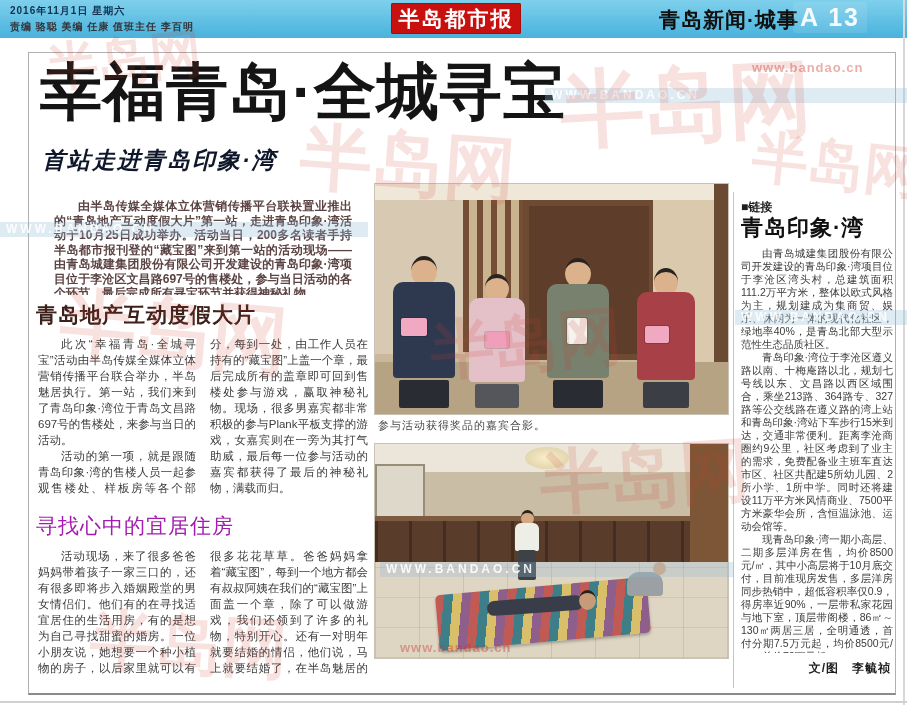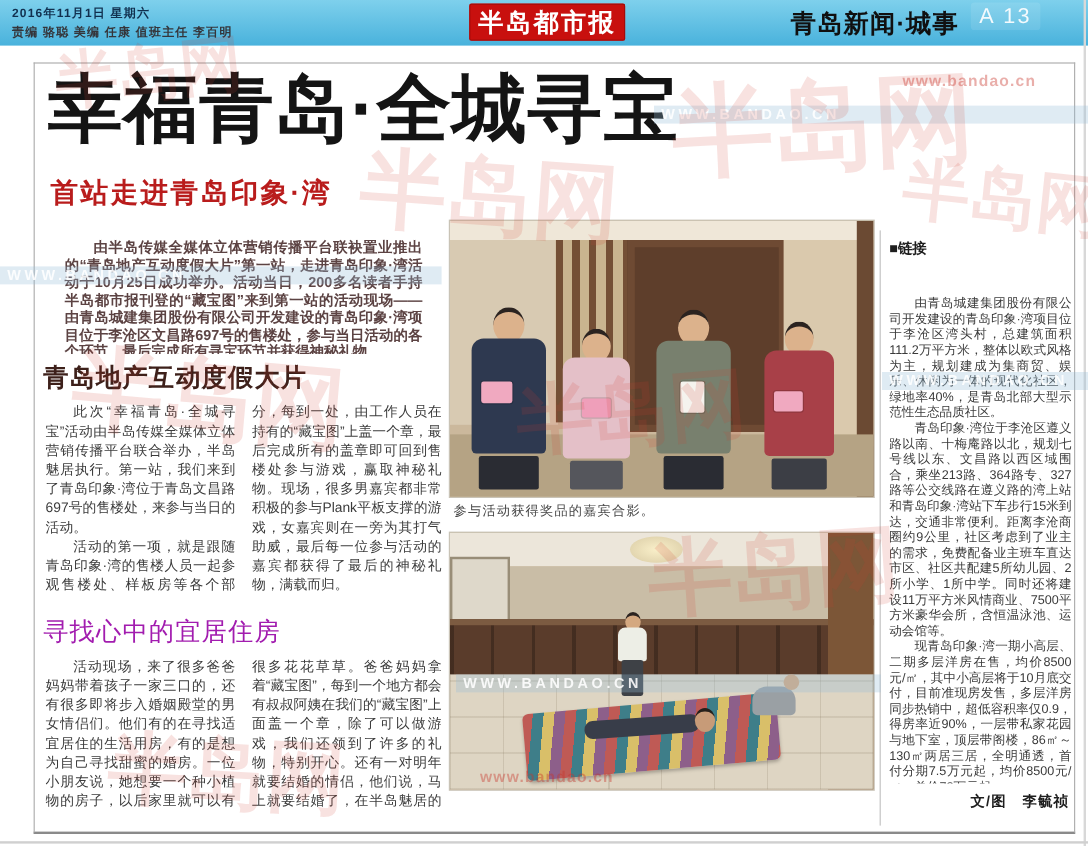--- a/index.html
+++ b/index.html
@@ -8,31 +8,31 @@
   
   .topbar{position:absolute;left:0;top:0;width:907px;height:38px;
           background:linear-gradient(#7ed0ec,#49b2dc);}
   .tb-date{position:absolute;left:10px;top:4px;font-size:10px;font-weight:bold;color:#11304f;letter-spacing:1px;}
   .tb-staff{position:absolute;left:10px;top:20px;font-size:10px;font-weight:bold;color:#35353a;letter-spacing:1px;}
   .masthead{position:absolute;left:391px;top:3px;width:130px;height:31px;background:#c8100e;
             border-radius:2px;color:#fff;font-family:"DejaVu Serif","Liberation Serif",serif;
             font-size:21px;font-weight:bold;text-align:center;line-height:31px;letter-spacing:2px;
             box-shadow:0 0 0 1px #a30c0a inset;}
   .tb-section{position:absolute;right:108px;top:6px;font-size:21px;font-weight:900;color:#101010;letter-spacing:1px;}
-  .tb-pageno{position:absolute;right:40px;top:2px;font-size:18px;font-weight:normal;color:#f4fafd;
+  .tb-pageno{position:absolute;right:40px;top:2px;font-size:25px;font-weight:bold;color:#f4fafd;
              letter-spacing:2px;padding:1px 7px;background:rgba(255,255,255,0.10);border-radius:3px;text-align:right;}
   
   .frame{position:absolute;left:28px;top:52px;width:866px;height:640px;border:1px solid #b0b0b0;
          border-bottom:2px solid #8a8a8a;background:#fff;}
   .edge-r{position:absolute;right:2px;top:0;width:2px;height:705px;background:#d8d8d8;}
   .edge-b{position:absolute;left:0;bottom:2px;width:907px;height:2px;background:#d0d0d0;}
   
   .headline{position:absolute;left:40px;top:56px;width:700px;font-size:62px;font-weight:900;
             color:#141414;letter-spacing:1px;line-height:1.15;}
-  .subhead{position:absolute;left:42px;top:145px;font-size:23px;font-weight:bold;color:#b91c1c;letter-spacing:2px;}
+  .subhead{position:absolute;left:42px;top:145px;font-size:23px;font-weight:bold;color:#0f172a;letter-spacing:2px;font-style:italic;}
   
   .lead{position:absolute;left:38px;top:183px;width:330px;height:112px;overflow:hidden;
         font-size:12px;line-height:14.5px;color:#5c4343;text-align:justify;font-weight:bold;}
   .lead p{margin:16px;text-indent:2em;}
   .sec1-title{position:absolute;left:36px;top:301px;font-size:21px;font-weight:900;color:#3d201a;letter-spacing:1px;}
   .sec1-body{position:absolute;left:38px;top:336px;width:330px;height:168px;overflow:hidden;
              column-count:2;column-gap:14px;font-size:11.5px;line-height:16px;color:#3b3b3b;text-align:justify;}
   .sec2-title{position:absolute;left:36px;top:512px;font-size:21px;font-weight:400;color:#a21caf;letter-spacing:1px;}
   .sec2-body{position:absolute;left:38px;top:548px;width:330px;height:138px;overflow:hidden;
              column-count:2;column-gap:14px;font-size:11.5px;line-height:16px;color:#3b3b3b;text-align:justify;}
@@ -181,20 +181,21 @@
     <div class="p2-planker-head"></div>
     <div class="p2-stander-head"></div>
     <div class="p2-stander-torso"></div>
     <div class="p2-stander-legs"></div>
     <div class="p2-crouch"></div>
     <div class="p2-crouch-head"></div>
   </div>
 
   <div class="divider"></div>
   <div class="link-tag">■链接</div>
+  <div class="sb-title">青岛印象·湾</div>
   <div class="sb-body">
     <p>由青岛城建集团股份有限公司开发建设的青岛印象·湾项目位于李沧区湾头村，总建筑面积111.2万平方米，整体以欧式风格为主，规划建成为集商贸、娱乐、休闲为一体的现代化社区，绿地率40%，是青岛北部大型示范性生态品质社区。</p>
     <p>青岛印象·湾位于李沧区遵义路以南、十梅庵路以北，规划七号线以东、文昌路以西区域围合，乘坐213路、364路专、327路等公交线路在遵义路的湾上站和青岛印象·湾站下车步行15米到达，交通非常便利。距离李沧商圈约9公里，社区考虑到了业主的需求，免费配备业主班车直达市区、社区共配建5所幼儿园、2所小学、1所中学。同时还将建设11万平方米风情商业、7500平方米豪华会所，含恒温泳池、运动会馆等。</p>
     <p>现青岛印象·湾一期小高层、二期多层洋房在售，均价8500元/㎡，其中小高层将于10月底交付，目前准现房发售，多层洋房同步热销中，超低容积率仅0.9，得房率近90%，一层带私家花园与地下室，顶层带阁楼，86㎡～130㎡两居三居，全明通透，首付分期7.5万元起，均价8500元/㎡，总价72万元起。</p>
   </div>
   <div class="credit">文/图　李毓祯</div>
 
   <div class="wm wm-band" style="left:0;top:222px;width:362px;">www.bandao.cn</div>
   <div class="wm wm-band" style="left:545px;top:88px;width:360px;">www.bandao.cn</div>
   <div class="wm wm-band" style="left:735px;top:310px;width:170px;">www.bandao.cn</div>

